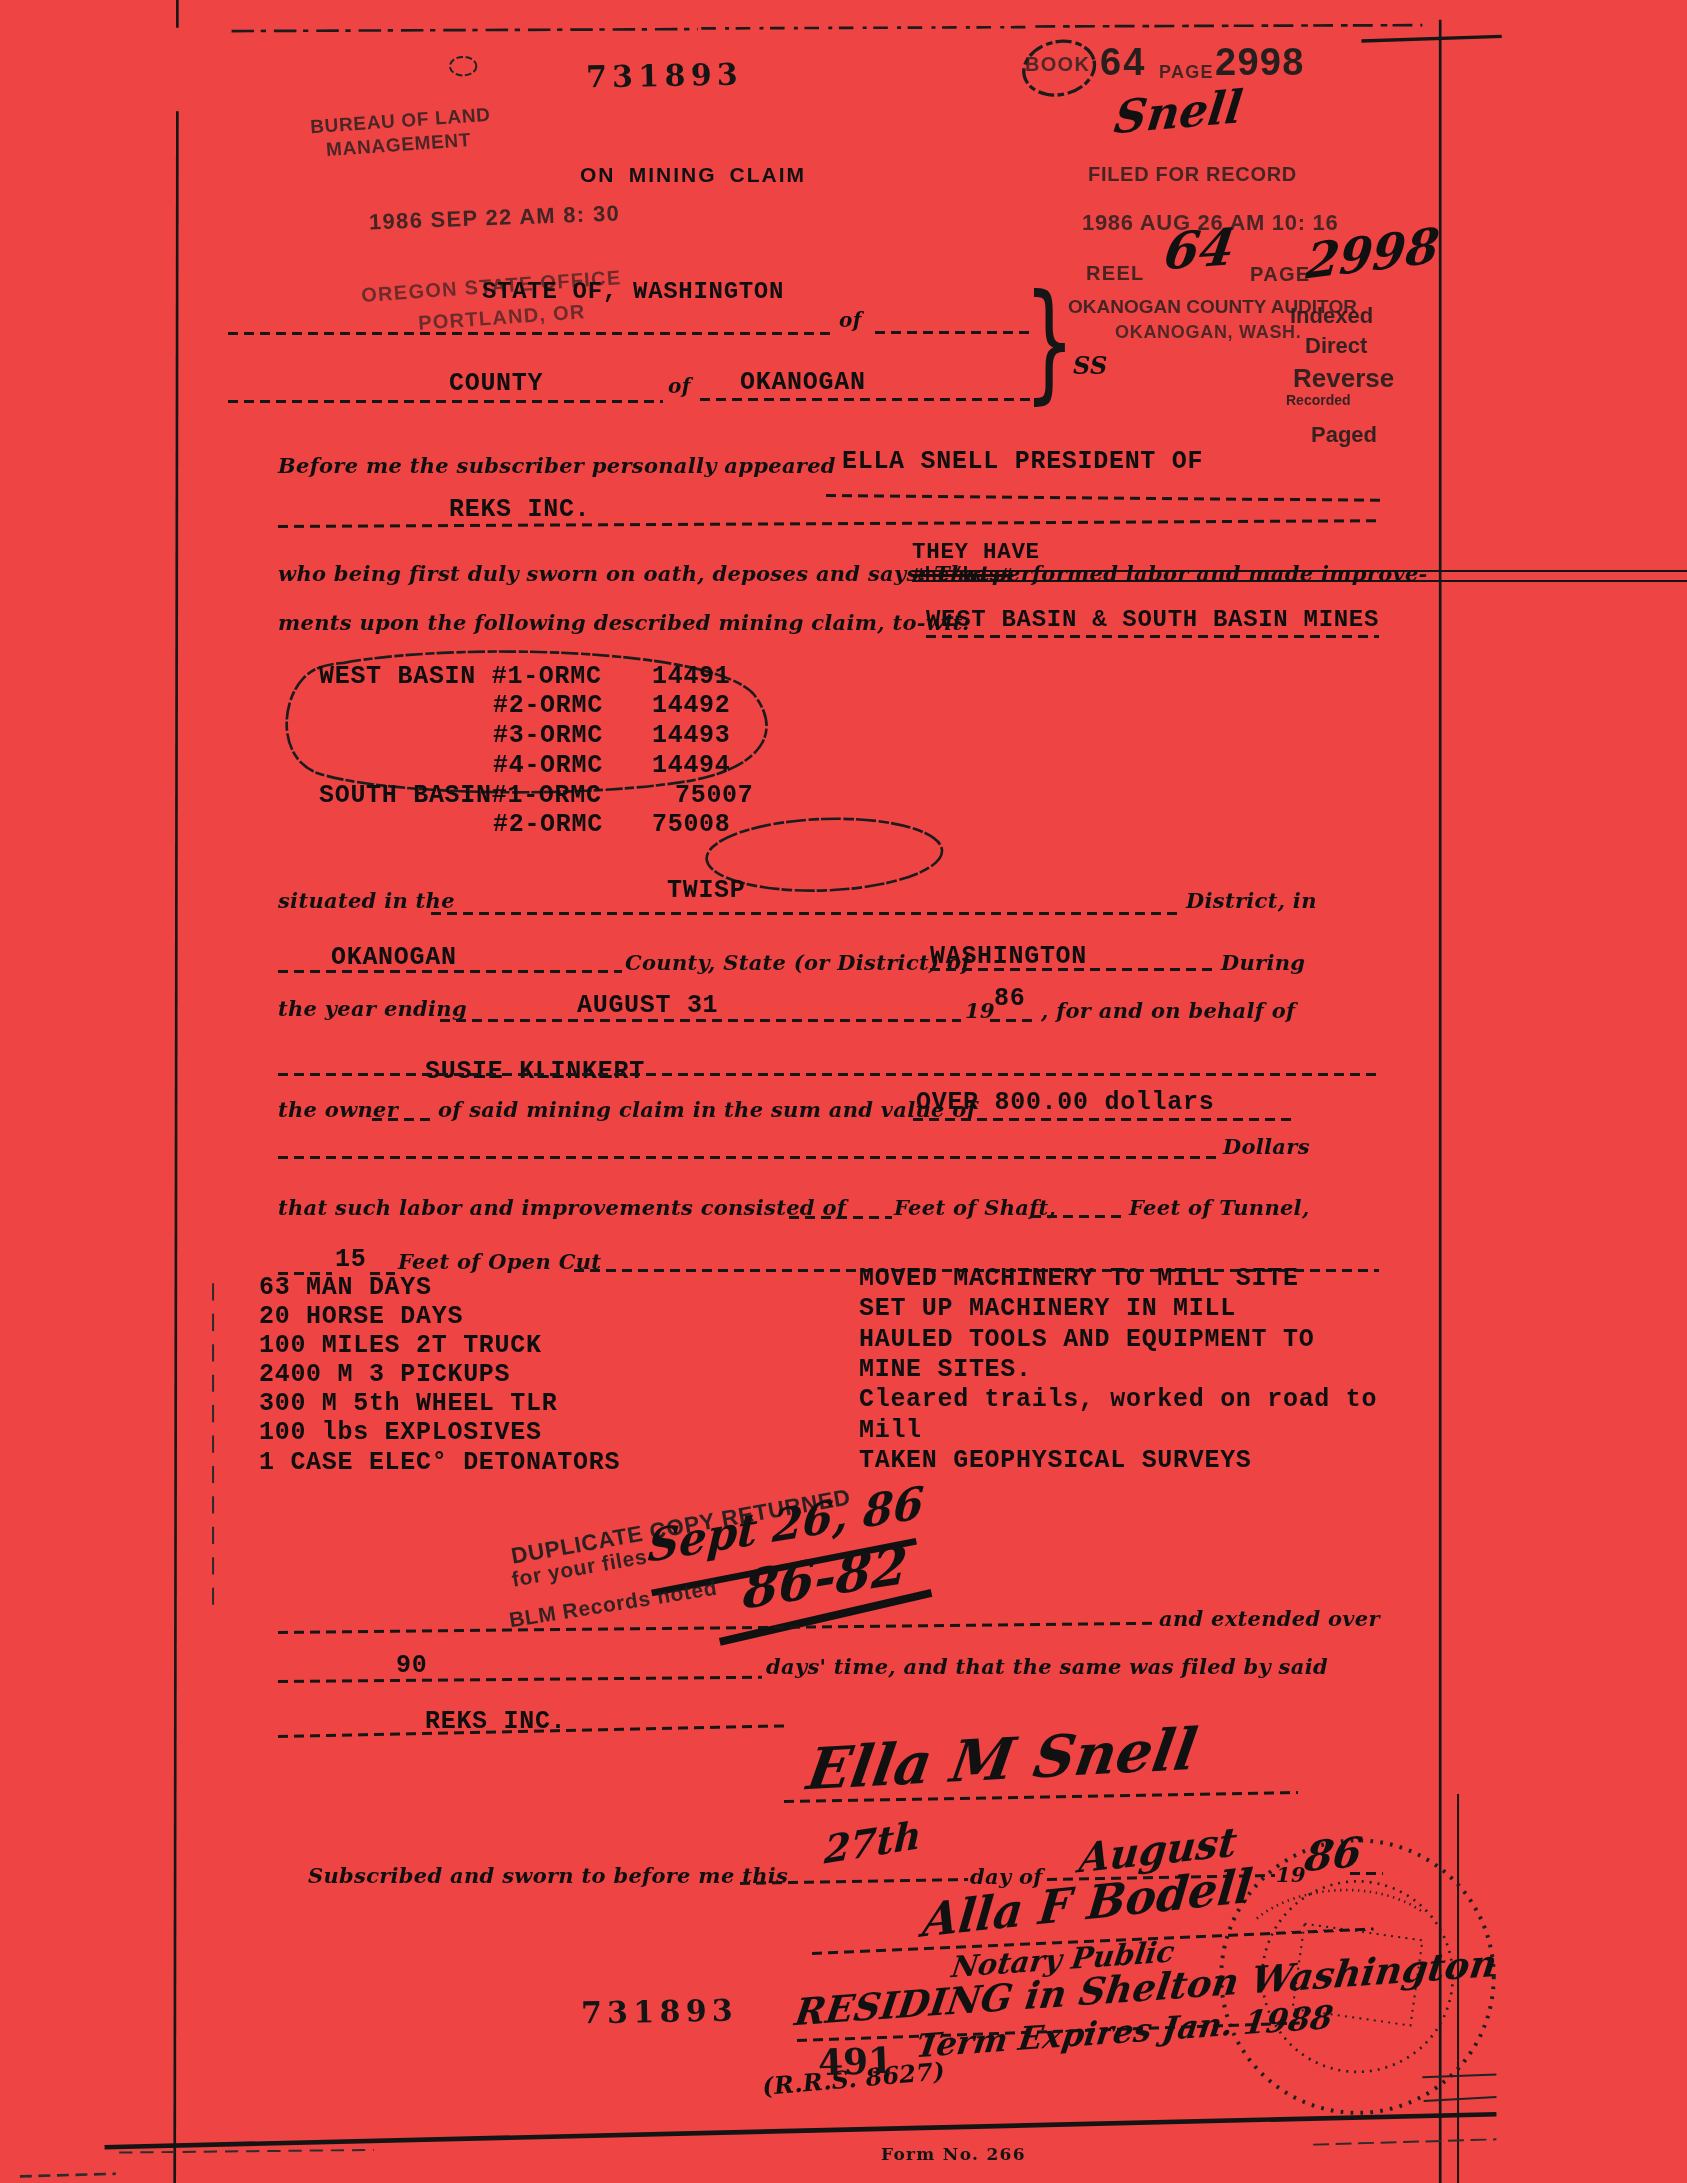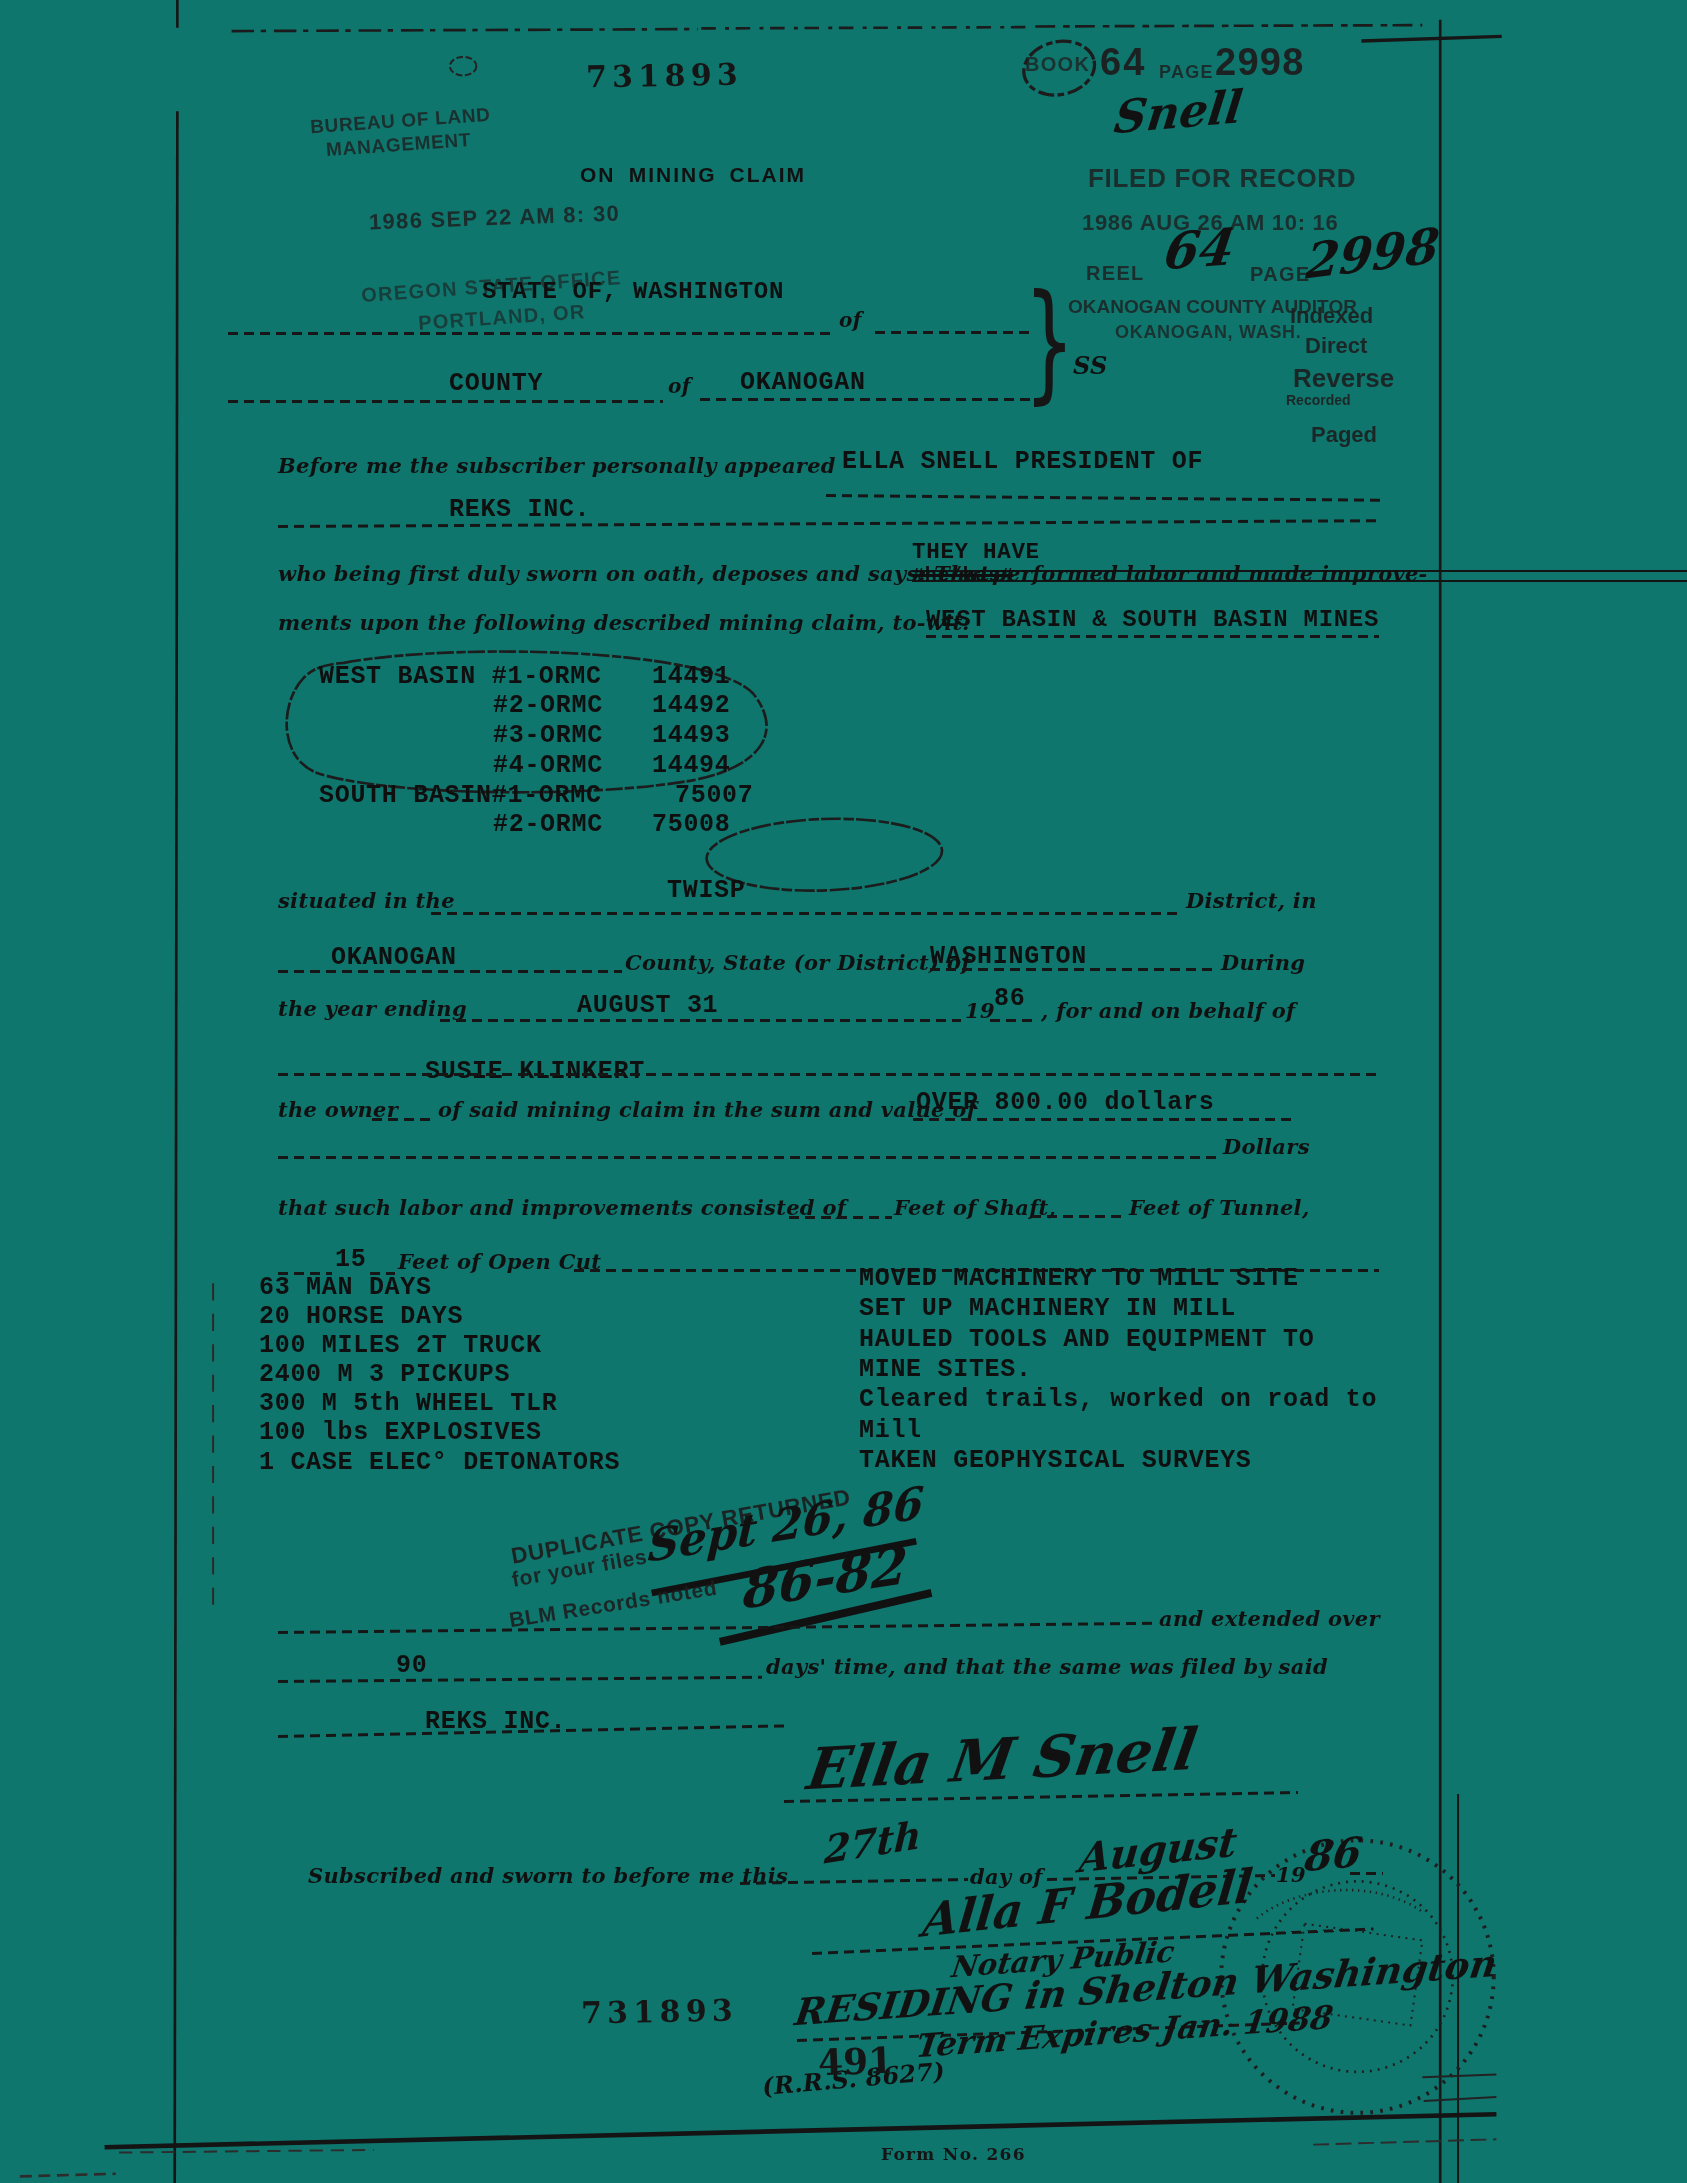--- a/index.html
+++ b/index.html
@@ -1,16 +1,16 @@
 <!DOCTYPE html>
 <html style="font-size:10.6px"><head>
 <meta charset="utf-8">
 <style>
   html,body{margin:0;padding:0;background:#e8e8e8;}
-  .page{position:relative;width:1687px;height:2183px;background:#0f766e;overflow:hidden;
+  .page{position:relative;width:1687px;height:2183px;background:#ef4444;overflow:hidden;
         font-family:"Liberation Sans",sans-serif;color:#141414;}
   .abs{position:absolute;white-space:nowrap;}
   
   .tw{font-family:"Liberation Mono","DejaVu Sans Mono",monospace;font-weight:700;
       font-size:25px;letter-spacing:0.7px;color:#0f0f0f;}
   .tw36{font-size:24px;}
   .tw34{font-size:22.5px;}
   .tw30{font-size:20px;}
   
   .it{font-family:"DejaVu Serif","Liberation Serif",serif;font-style:italic;font-weight:700;
@@ -85,21 +85,21 @@
   <div class="abs stamp" style="left:326px;top:134px;font-size:19px;letter-spacing:0.7px;transform:rotate(-4deg);opacity:.78;">MANAGEMENT</div>
 
   <div class="abs stamp" style="left:580px;top:163px;font-size:21px;letter-spacing:2px;word-spacing:5.3px;opacity:1;color:#111;">ON MINING CLAIM</div>
 
   <div class="abs stamp" style="left:1025px;top:53px;font-size:20px;opacity:.75;">BOOK</div>
   <div class="abs stamp" style="left:1100px;top:41px;font-size:38px;letter-spacing:2px;opacity:.95;">64</div>
   <div class="abs stamp" style="left:1159px;top:62px;font-size:18px;opacity:.8;">PAGE</div>
   <div class="abs stamp" style="left:1215px;top:41px;font-size:38px;letter-spacing:1.3px;opacity:.95;">2998</div>
 
   <div class="abs script" style="left:1117px;top:91px;font-size:45px;transform:rotate(-5deg);"><span class="skew">Snell</span></div>
-  <div class="abs stamp" style="left:1088px;top:163px;font-size:26px;letter-spacing:0.7px;opacity:.8;">FILED FOR RECORD</div>
+  <div class="abs stamp" style="left:1088px;top:163px;font-size:20px;letter-spacing:0.7px;opacity:.8;">FILED FOR RECORD</div>
 
   <div class="abs stamp" style="left:369px;top:205px;font-size:22px;letter-spacing:1.3px;transform:rotate(-2deg);opacity:.82;">1986 SEP 22  AM 8: 30</div>
   <div class="abs stamp" style="left:1082px;top:210px;font-size:22px;letter-spacing:0.7px;opacity:.78;">1986 AUG 26  AM 10: 16</div>
 
   <div class="abs stamp" style="left:361px;top:275px;font-size:20px;letter-spacing:1.3px;transform:rotate(-4deg);opacity:.62;">OREGON STATE OFFICE</div>
   <div class="abs stamp" style="left:418px;top:306px;font-size:20px;letter-spacing:1.3px;transform:rotate(-4deg);opacity:.62;">PORTLAND, OR</div>
 
   <div class="abs tw tw36" style="left:482px;top:278px;">STATE OF, WASHINGTON</div>
   <div class="abs it it30" style="left:839px;top:308px;">of</div>
   <div class="dash" style="left:228px;top:332px;width:604px;"></div>

